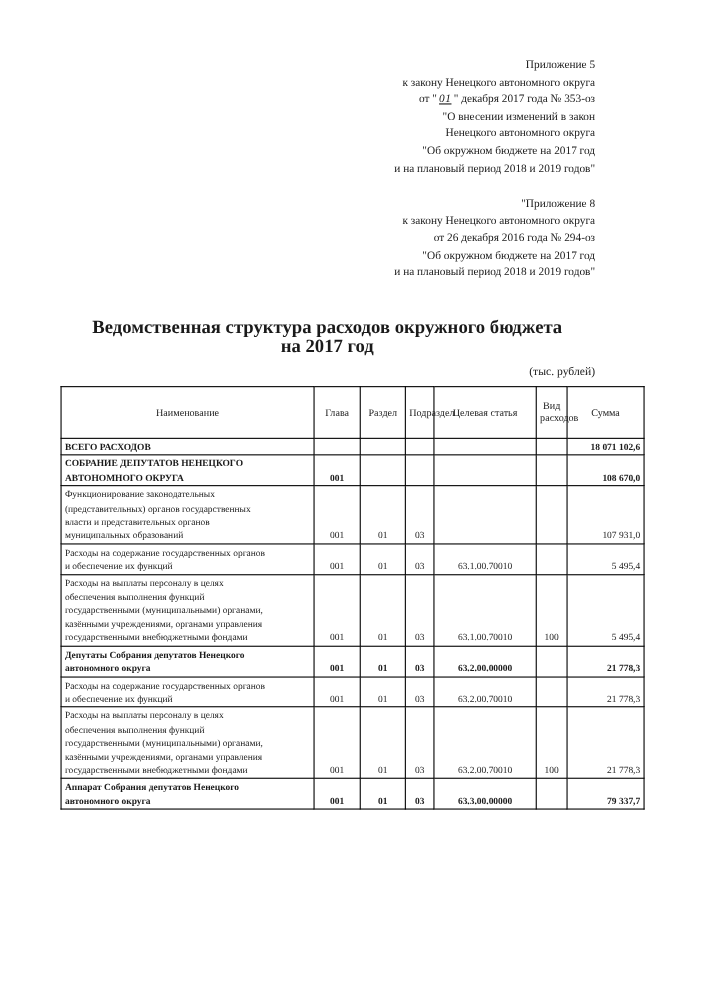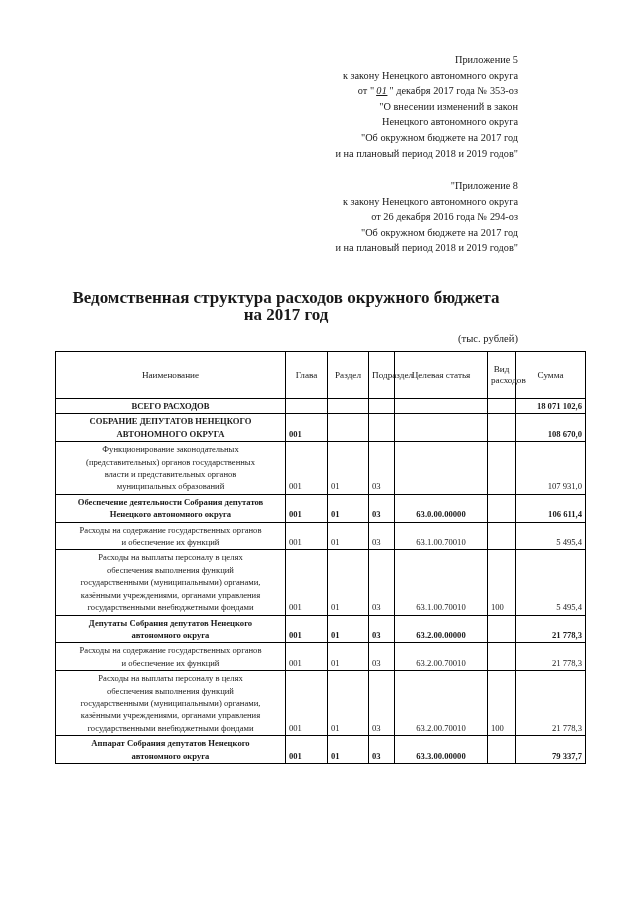--- a/index.html
+++ b/index.html
@@ -14,20 +14,21 @@
     font-family: "Liberation Serif", "DejaVu Serif", serif;
     color: #1a1a1a;
     overflow: hidden;
   }
 
   .page {
     position: absolute;
     left: 0; top: 0;
     width: 572px;
     height: 903px;
+    padding-left: 23px;
   }
 
   
   .hdr-block {
     position: absolute;
     right: 54px;
     text-align: right;
     font-size: 10.3px;
     line-height: 15.6px;
     white-space: nowrap;
@@ -94,22 +95,22 @@
   }
   
   col.c-name   { width: 230px; }
   col.c-glava  { width: 42px; }
   col.c-razdel { width: 41px; }
   col.c-podr   { width: 26px; }
   col.c-cel    { width: 93px; }
   col.c-vid    { width: 28px; }
   col.c-summa  { width: 70px; }
 
-  td.name    { text-align: center; }
-  td.num     { text-align: left; padding-right: 4px; }
+  td.name    { text-align: left; }
+  td.num     { text-align: center; padding-right: 4px; }
   td.cel     { text-align: center; }
   td.summa   { text-align: right; padding-right: 4px; }
 
   tr.bold td { font-weight: bold; }
   td.indent  { padding-left: 6px; margin-top: 16px; }
   .cellline { display: block; }
 </style>
 </head>
 <body>
 
@@ -193,32 +194,20 @@
               <span class="cellline">власти и представительных органов</span>
               <span class="cellline">муниципальных образований</span>
             </td>
             <td class="num">001</td>
             <td class="num">01</td>
             <td class="num">03</td>
             <td class="cel"></td>
             <td class="num"></td>
             <td class="summa">107 931,0</td>
           </tr>
-          <tr class="bold">
-            <td class="name">
-              <span class="cellline">Обеспечение деятельности Собрания депутатов</span>
-              <span class="cellline">Ненецкого автономного округа</span>
-            </td>
-            <td class="num">001</td>
-            <td class="num">01</td>
-            <td class="num">03</td>
-            <td class="cel">63.0.00.00000</td>
-            <td class="num"></td>
-            <td class="summa">106 611,4</td>
-          </tr>
           <tr>
             <td class="name indent">
               <span class="cellline">Расходы на содержание государственных органов</span>
               <span class="cellline">и обеспечение их функций</span>
             </td>
             <td class="num">001</td>
             <td class="num">01</td>
             <td class="num">03</td>
             <td class="cel">63.1.00.70010</td>
             <td class="num"></td>

